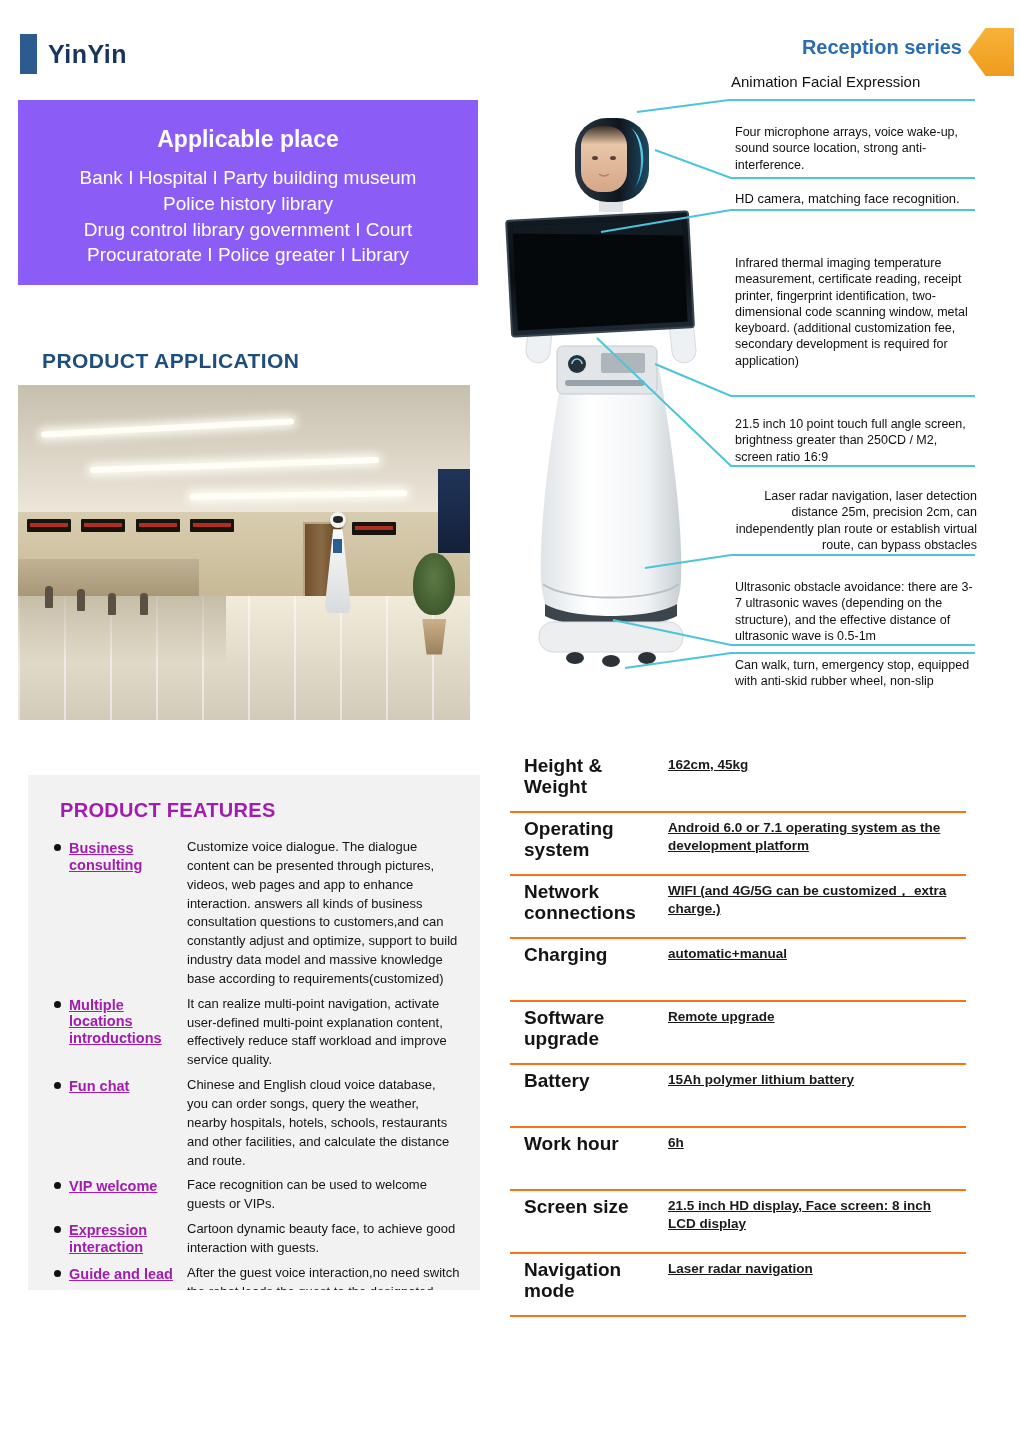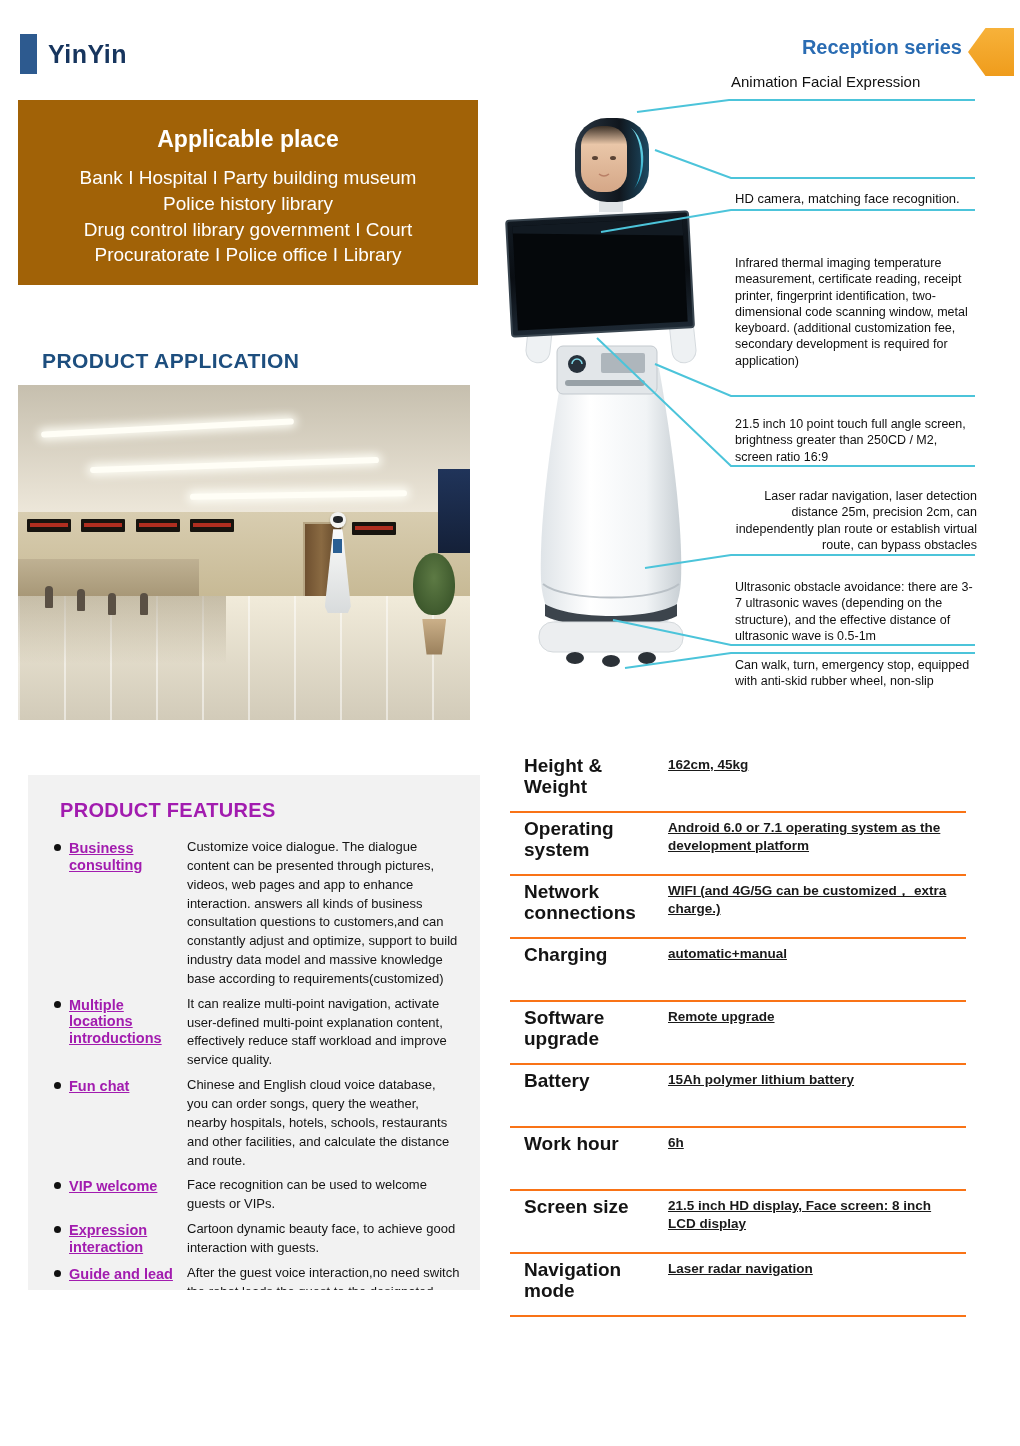--- a/index.html
+++ b/index.html
@@ -9,21 +9,21 @@
 
   
   .brand-bar{position:absolute;left:20px;top:34px;width:17px;height:40px;background:#2d5a8f;}
   .brand{position:absolute;left:48px;top:40px;font-size:25px;font-weight:bold;color:#17355e;letter-spacing:.5px;}
   .series{position:absolute;right:58px;top:36px;font-size:20px;font-weight:bold;color:#2a6cb3;}
   .series-arrow{position:absolute;right:6px;top:28px;width:46px;height:48px;
     background:linear-gradient(180deg,#f7b23a,#ef9c1c);
     clip-path:polygon(100% 0,100% 100%,38% 100%,0 50%,38% 0);}
 
   
-  .applicable{position:absolute;left:18px;top:100px;width:460px;height:185px;background:#a16207;color:#fff;
+  .applicable{position:absolute;left:18px;top:100px;width:460px;height:185px;background:#8b5cf6;color:#fff;
     text-align:center;box-sizing:border-box;padding-top:26px;}
   .applicable-title{font-size:23px;font-weight:bold;margin-bottom:12px;}
   .applicable-line{font-size:19px;line-height:1.36;}
 
   
   .h-blue{position:absolute;font-size:21px;font-weight:bold;color:#1d4e7e;letter-spacing:.4px;}
   .prod-app-title{left:42px;top:332px;}
 
   
   .lobby{position:absolute;left:18px;top:385px;width:452px;height:335px;overflow:hidden;margin:0;background:#e9e3d4;}
@@ -97,21 +97,21 @@
   <div class="brand-bar"></div>
   <div class="brand">YinYin</div>
   <div class="series">Reception series</div>
   <div class="series-arrow"></div>
 
   <section class="applicable">
     <div class="applicable-title">Applicable place</div>
     <div class="applicable-line">Bank I Hospital I Party building museum</div>
     <div class="applicable-line">Police history library</div>
     <div class="applicable-line">Drug control library government I Court</div>
-    <div class="applicable-line">Procuratorate I Police office I Library</div>
+    <div class="applicable-line">Procuratorate I Police greater I Library</div>
   </section>
 
   <h2 class="h-blue prod-app-title">PRODUCT APPLICATION</h2>
 
   <figure class="lobby">
     <div class="lb-ceiling"></div>
     <div class="lb-light l1"></div>
     <div class="lb-light l2"></div>
     <div class="lb-light l3"></div>
     <div class="lb-wall"></div>
@@ -204,20 +204,21 @@
         <polyline points="470,150 226,150 150,122"></polyline>
         <polyline points="470,182 226,182 96,204"></polyline>
         <polyline points="470,368 226,368 150,336"></polyline>
         <polyline points="470,438 226,438 92,310"></polyline>
         <polyline points="470,527 226,527 140,540"></polyline>
         <polyline points="470,617 226,617 108,592"></polyline>
         <polyline points="470,625 226,625 120,640"></polyline>
       </g>
     </svg>
     <div class="callout c0">Animation Facial Expression</div>
+    <div class="callout c1">Four microphone arrays, voice wake-up, sound source location, strong anti-interference.</div>
     <div class="callout c2">HD camera, matching face recognition.</div>
     <div class="callout c3">Infrared thermal imaging temperature measurement, certificate reading, receipt printer, fingerprint identification, two-dimensional code scanning window, metal keyboard. (additional customization fee, secondary development is required for application)</div>
     <div class="callout c4">21.5 inch 10 point touch full angle screen, brightness greater than 250CD / M2, screen ratio 16:9</div>
     <div class="callout c5">Laser radar navigation, laser detection distance 25m, precision 2cm, can independently plan route or establish virtual route, can bypass obstacles</div>
     <div class="callout c6">Ultrasonic obstacle avoidance: there are 3-7 ultrasonic waves (depending on the structure), and the effective distance of ultrasonic wave is 0.5-1m</div>
     <div class="callout c7">Can walk, turn, emergency stop, equipped with anti-skid rubber wheel, non-slip</div>
   </div>
 
   <section class="features">
     <h2 class="features-title">PRODUCT FEATURES</h2>

